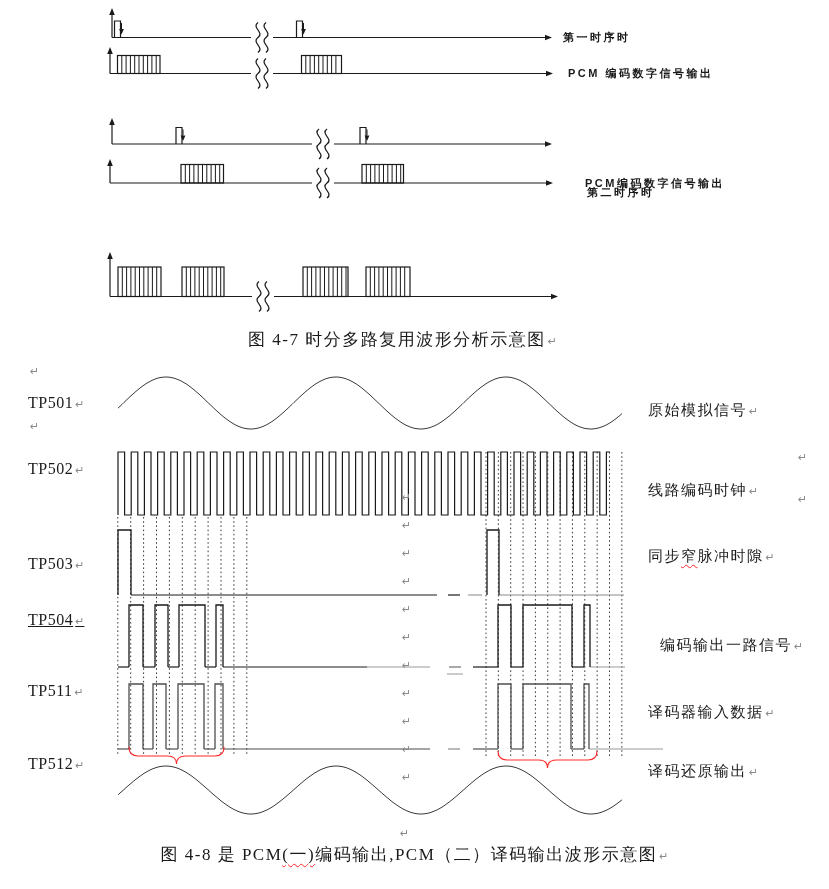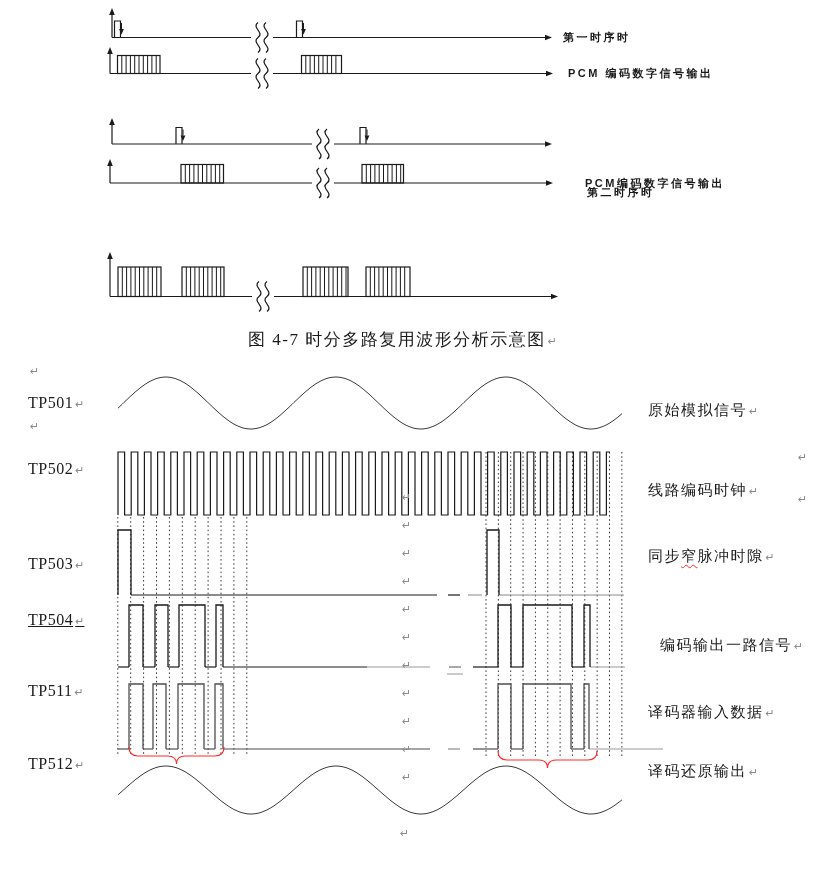--- a/index.html
+++ b/index.html
@@ -261,20 +261,21 @@
   <div class="tp-label" style="top:683px;"><span>TP511</span><span class="pmark">↵</span></div>
   <div class="tp-label" style="top:756px;"><span>TP512</span><span class="pmark">↵</span></div>
 
   <div class="rt-label" style="top:402px;"><span>原始模拟信号</span><span class="pmark">↵</span></div>
   <div class="rt-label" style="top:482px;"><span>线路编码时钟</span><span class="pmark">↵</span></div>
   <div class="rt-label" style="top:548px;"><span>同步</span><span class="squig">窄</span><span>脉冲时隙</span><span class="pmark">↵</span></div>
   <div class="rt-label" style="top:637px;margin-left:12px;"><span>编码输出一路信号</span><span class="pmark">↵</span></div>
   <div class="rt-label" style="top:704px;"><span>译码器输入数据</span><span class="pmark">↵</span></div>
   <div class="rt-label" style="top:763px;"><span>译码还原输出</span><span class="pmark">↵</span></div>
 
+  <div class="caption" style="top:845px;"><span>图 4-8 是  PCM</span><span class="squig">(一)</span><span>编码输出,PCM（二）译码输出波形示意图</span><span class="pmark">↵</span></div>
 </div>
 
 <div id="pilcrow-layer" class="abs" style="inset:0;">
     <div class="pilcrow" style="left: 402px; top: 492px;">↵</div>
     <div class="pilcrow" style="left: 402px; top: 520px;">↵</div>
     <div class="pilcrow" style="left: 402px; top: 548px;">↵</div>
     <div class="pilcrow" style="left: 402px; top: 576px;">↵</div>
     <div class="pilcrow" style="left: 402px; top: 604px;">↵</div>
     <div class="pilcrow" style="left: 402px; top: 632px;">↵</div>
     <div class="pilcrow" style="left: 402px; top: 660px;">↵</div>

